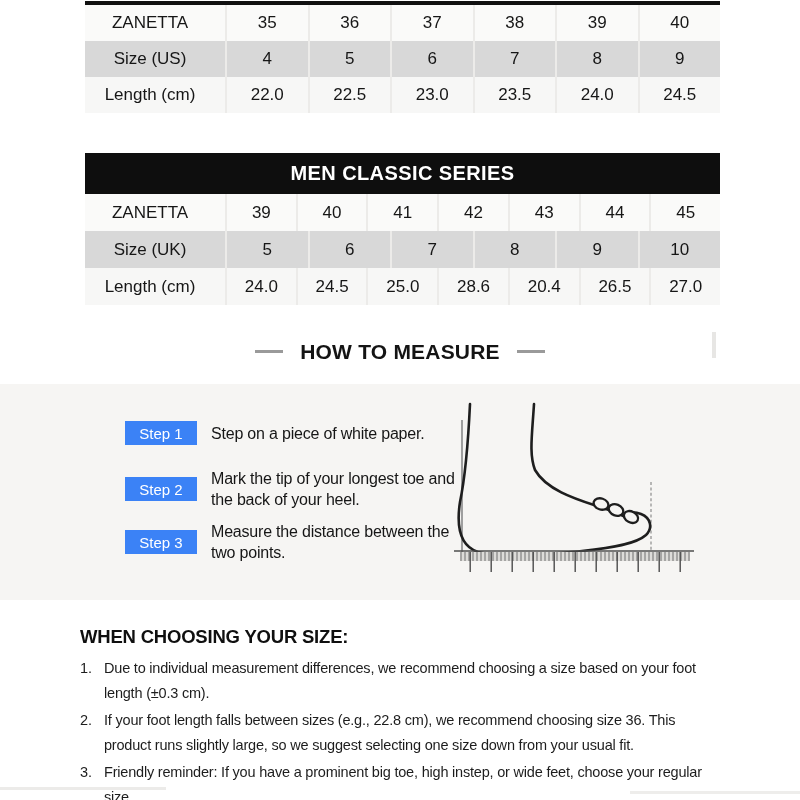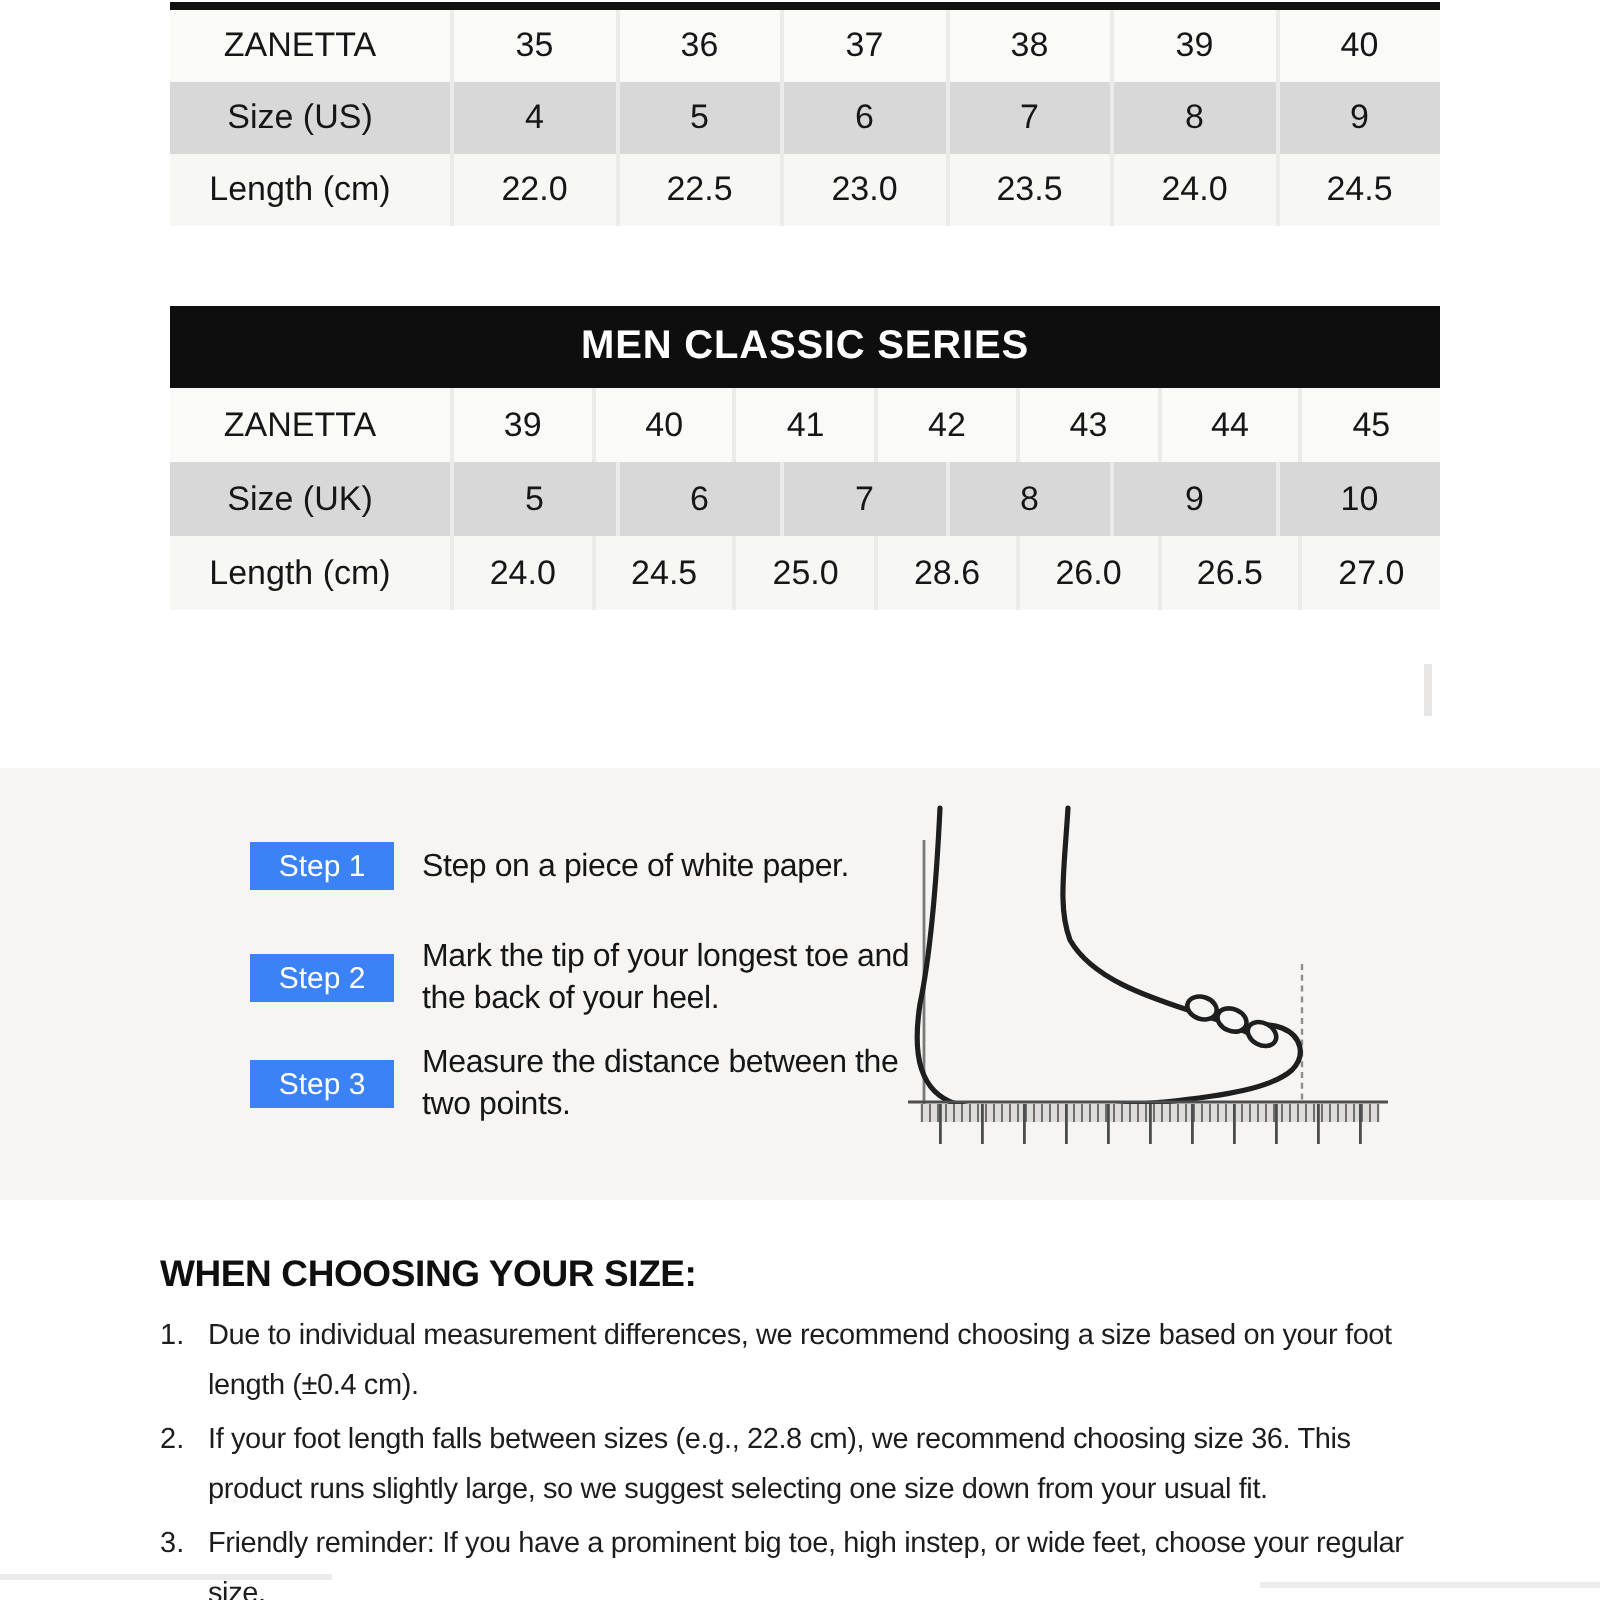--- a/index.html
+++ b/index.html
@@ -116,27 +116,30 @@
         </div>
     </div>
     <div class="trow row-light2">
       <span class="tlabel">Length (cm)</span>
       <div class="tcells">
 
       <span class="tcell">24.0</span>
           <span class="tcell">24.5</span>
           <span class="tcell">25.0</span>
           <span class="tcell">28.6</span>
-          <span class="tcell">26.0</span>
+          <span class="tcell">20.4</span>
           <span class="tcell">26.5</span>
           <span class="tcell">27.0</span>
         </div>
     </div>
   </div>
 
+  <div class="howto">
+    <span class="dash"></span><span>HOW TO MEASURE</span><span class="dash"></span>
+  </div>
 
   <div class="panel"></div>
 
   <div class="steps">
 
       <div class="step">
         <span class="badge">Step 1</span>
         <span class="step-text">Step on a piece of white paper.</span>
       </div>
 
@@ -180,21 +183,21 @@
       <line x1="6" y1="155" x2="246" y2="155" stroke="#4e4e4e" stroke-width="1.6"></line>
     </svg>
   </div>
 
   <div class="choosing">
     <h2 class="choosing-title">WHEN CHOOSING YOUR SIZE:</h2>
     <div>
 
         <div class="note">
           <span class="note-num">1.</span>
-          <span class="note-text">Due to individual measurement differences, we recommend choosing a size based on your foot length (±0.4 cm).</span>
+          <span class="note-text">Due to individual measurement differences, we recommend choosing a size based on your foot length (±0.3 cm).</span>
         </div>
 
         <div class="note">
           <span class="note-num">2.</span>
           <span class="note-text">If your foot length falls between sizes (e.g., 22.8 cm), we recommend choosing size 36. This product runs slightly large, so we suggest selecting one size down from your usual fit.</span>
         </div>
 
         <div class="note">
           <span class="note-num">3.</span>
           <span class="note-text">Friendly reminder: If you have a prominent big toe, high instep, or wide feet, choose your regular size.</span>

